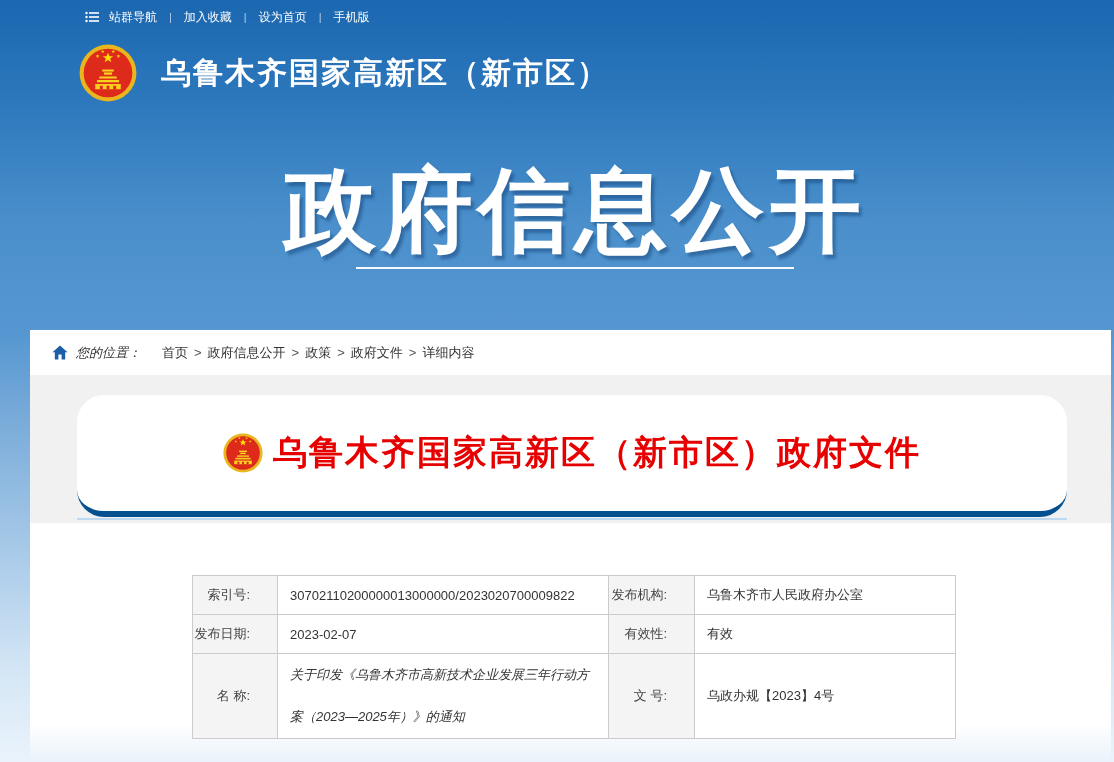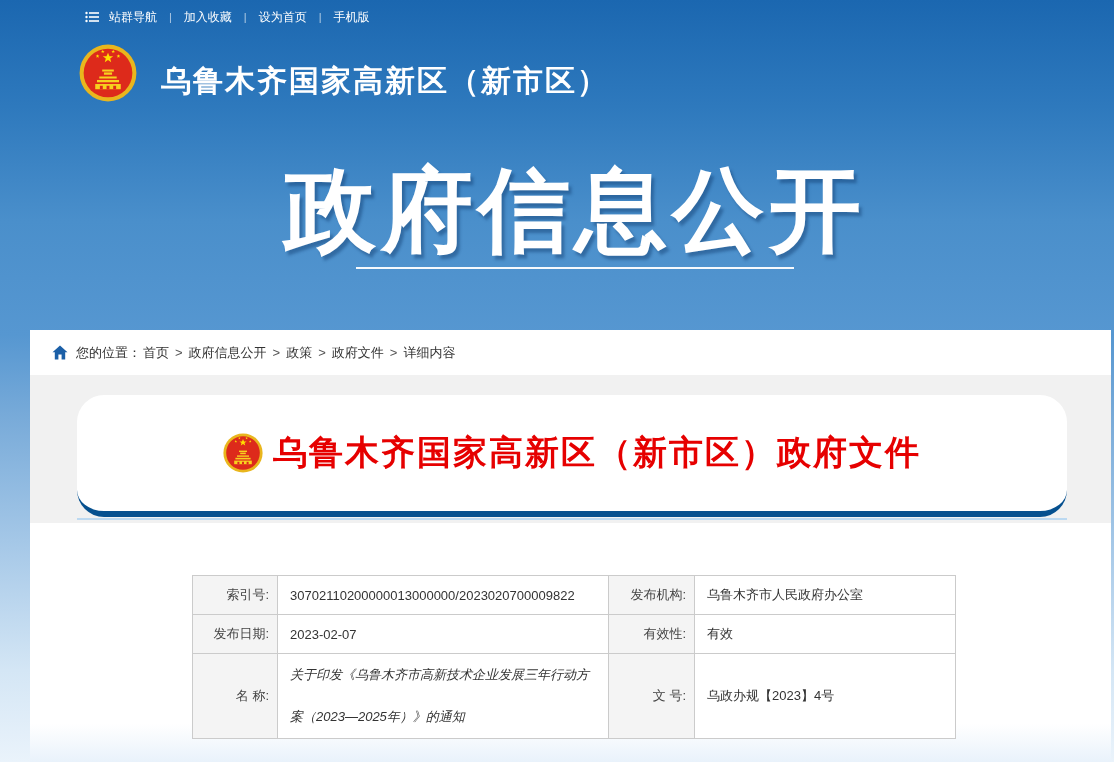--- a/index.html
+++ b/index.html
@@ -10,54 +10,54 @@
     background:linear-gradient(180deg,#1b67b0 0%,#2e79bd 14%,#4a8fcb 29%,
                #5697d1 44%,#79abd9 55%,#a7c9e8 72%,#d4e6f5 88%,#eaf3fb 100%);
   }
   
   .topnav { position:absolute; top:7px; left:85px; height:20px;
     display:flex; align-items:center; font-size:12px; color:#fff; }
   .nav-ico { display:inline-flex; margin-right:8px; }
   .nav-item { color:#fff; text-decoration:none; cursor:pointer; padding:0 2px; }
   .nav-sep { color:rgba(255,255,255,.65); margin:0 10px; font-size:11px; }
   
-  .brand { position:absolute; top:44px; left:79px; display:flex; align-items:flex-end; gap:24px; }
+  .brand { position:absolute; top:44px; left:79px; display:flex; align-items:center; gap:24px; }
   .emblem-lg { width:58px; height:58px; }
   .site-title { font-size:30px; font-weight:bold; color:#fff; letter-spacing:2px; cursor:pointer; }
   
   .banner { position:absolute; top:155px; left:0; right:0; text-align:center; padding-left:36px; }
   .banner-title { font-size:92px; line-height:1.2; font-weight:bold; color:#fff;
     letter-spacing:5px; text-shadow:3px 4px 3px rgba(10,50,100,.40); }
   .banner-underline { width:438px; height:2px; background:#fff; margin:2px auto 0; opacity:.95; }
   
   .crumb-bar { position:absolute; left:30px; top:330px; width:1081px; height:45px;
     background:#fff; display:flex; align-items:center; padding-left:22px;
     font-size:13px; color:#333; }
   .crumb-bar .home-ico { display:inline-flex; margin-right:8px; }
-  .crumb-prefix { margin-right:2px; }
+  .crumb-prefix { margin-right:21px;font-style:italic; }
   .crumb-link { color:#333; text-decoration:none; cursor:pointer;text-align:right; }
   .crumb-sep { margin:0 6px; color:#555; }
   
   .gray-zone  { position:absolute; left:30px; top:375px; width:1081px; height:148px; background:#f1f1f1; }
   .white-zone { position:absolute; left:30px; top:523px; width:1081px; height:239px;
     background:linear-gradient(180deg,#ffffff 0%,#ffffff 84%,#e9f2fb 100%); }
   
   .title-card { position:absolute; left:77px; top:395px; width:990px; height:122px;
     background:#fff; border-bottom:6px solid var(--bar-blue,#05508f);
     display:flex; align-items:center; justify-content:center; gap:10px;border-radius:27px; }
   .title-card::after { content:""; position:absolute; left:0; right:0; bottom:-9px;
     height:2px; background:#bcd9f1; }
   .emblem-sm { width:40px; height:40px; }
   .doc-title { font-size:34px; font-weight:bold; color:var(--title-red,#e60000); letter-spacing:2px; }
   
   .info-table { position:absolute; left:192px; top:575px; width:763px;
     border-collapse:collapse; table-layout:fixed; background:#fff;
     font-size:13px; color:#333; }
   .info-table td { border:1px solid #cbcbcb; vertical-align:middle; }
-  .info-table td.lbl { background:#f4f4f4; text-align:right; padding-right:8px; color:#444; }
+  .info-table td.lbl { background:#f4f4f4; text-align:right; padding-right:27px; color:#444; }
   .info-table td.val { padding-left:12px; padding-right:10px; }
   .row-s { height:39px; }
   .row-l { height:75px; }
   .name-cell { line-height:42px;font-style:italic; }
 </style>
 </head>
 <body>
 
 <svg width="0" height="0" style="position:absolute">
   <defs>

